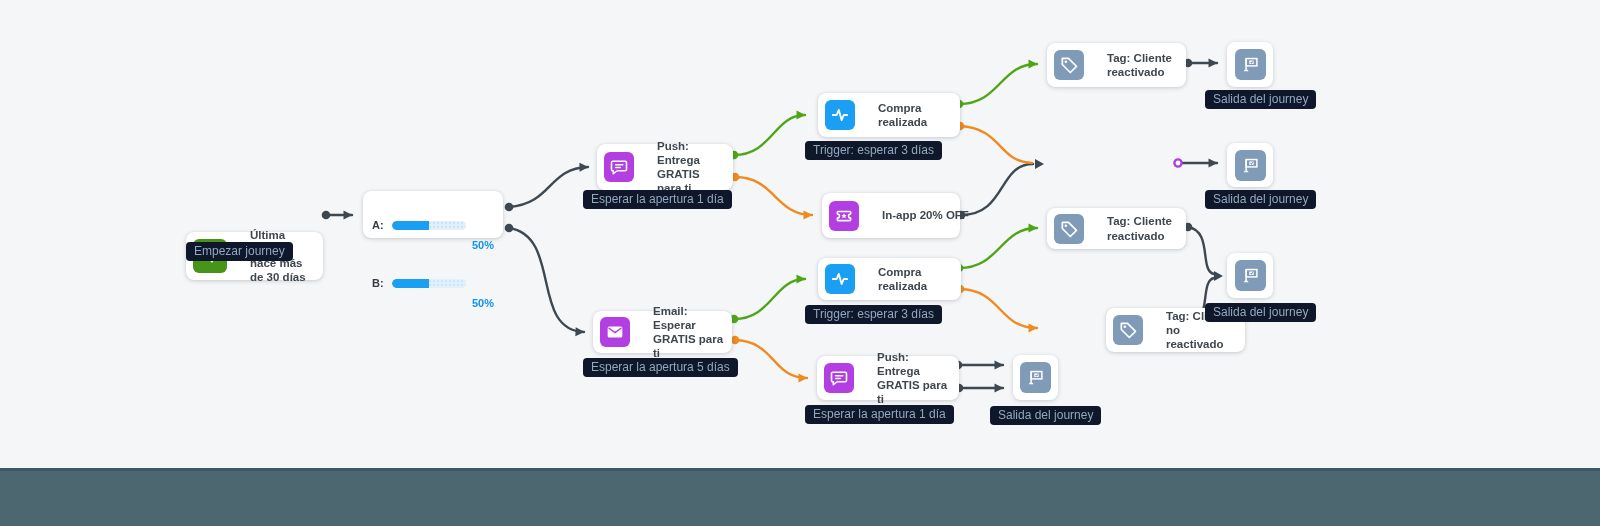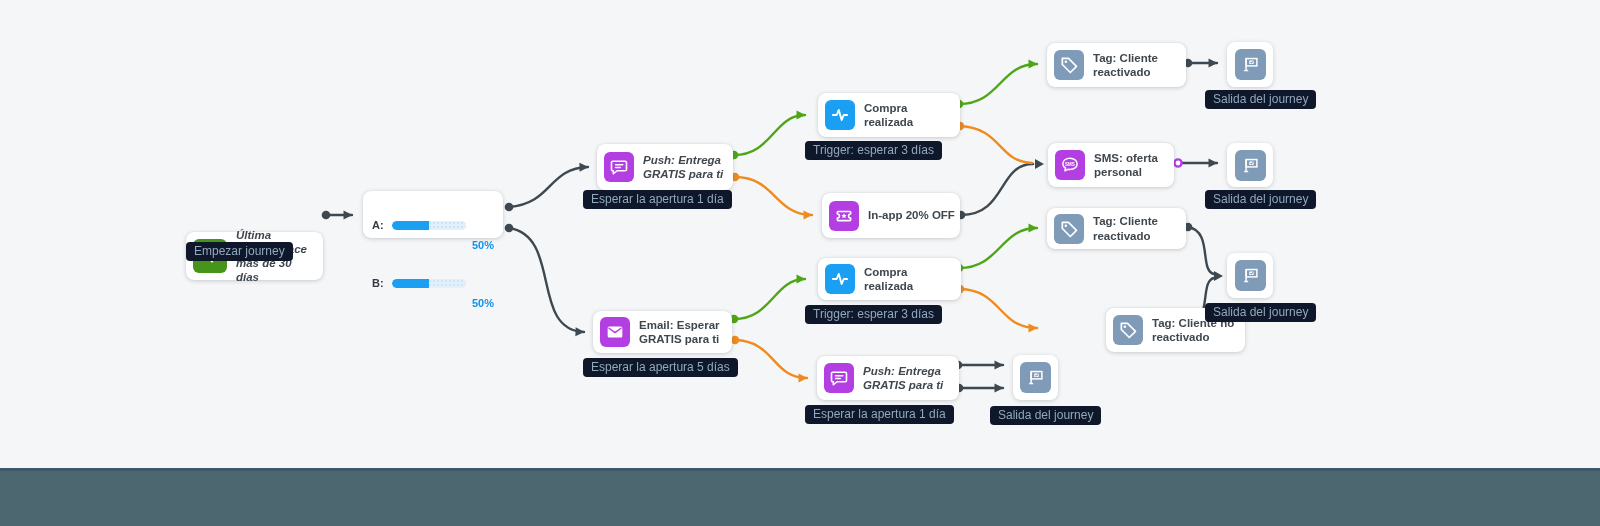--- a/index.html
+++ b/index.html
@@ -2,30 +2,30 @@
 <html><head>
 <meta charset="utf-8">
 <style>
   * { margin:0; padding:0; box-sizing:border-box; }
   html,body { width:1600px; height:526px; }
   body { font-family:"Liberation Sans", sans-serif; background:#f5f6f7; position:relative; overflow:hidden; }
   .canvas { position:absolute; inset:0; }
   .connectors { position:absolute; left:0; top:0; pointer-events:none; }
   .node { position:absolute; background:#fff; border-radius:8px;
           box-shadow:0 1px 4px rgba(45,60,75,.22), 0 0 1px rgba(45,60,75,.15);
-          display:flex; align-items:center; gap:9px; padding:6px 8px 6px 7px; cursor:pointer; }
+          display:flex; align-items:center; gap:23px; padding:6px 8px 6px 7px; cursor:pointer; }
   .ic { flex:0 0 auto; border-radius:6px; display:flex; align-items:center; justify-content:center; }
   .ic-30 { width:30px; height:30px; }
   .ic-34 { width:34px; height:34px; }
   .green  { background:#47941a; }
   .purple { background:#b33fe3; }
   .blue   { background:#1a9ff2; }
   .slate  { background:#7f9bb8; }
   .t { font-size:11.5px; font-weight:700; color:#3f474e; line-height:1.24; }
-  .tw64 { width:64px; } .tw72 { width:72px; } .tw80 { width:80px; } .tw88 { width:88px;font-style:italic; } .tw92 { width:92px; }
+  .tw64 { width:64px; } .tw72 { width:72px; } .tw80 { width:80px; } .tw88 { width:88px; } .tw92 { width:92px; }
   .nowrap { white-space:nowrap; }
   .badge { position:absolute; font-size:12px; color:#92a8be; background:#0f172a;
            padding:2px 8px 3px; border-radius:4px; white-space:nowrap; }
   .exit-node { position:absolute; background:#fff; border-radius:8px;
                box-shadow:0 1px 4px rgba(45,60,75,.22); display:flex;
                align-items:center; justify-content:center; cursor:pointer; }
   .exit-ic { width:31px; height:31px; border-radius:6px; background:#7f9bb8;
              display:flex; align-items:center; justify-content:center; }
   
   .ab { flex-direction:column; align-items:stretch; gap:6px; padding:8px 9px; }
@@ -156,29 +156,20 @@
   <div class="node" style="left:822px; top:193px; width:138px; height:45px;">
     <span class="ic ic-30 purple">
       <svg width="20" height="20" viewBox="0 0 24 24">
           <path d="M5 6.5 h14 a1 1 0 0 1 1 1 v2 a2.5 2.5 0 0 0 0 5 v2 a1 1 0 0 1 -1 1 h-14 a1 1 0 0 1 -1 -1 v-2 a2.5 2.5 0 0 0 0 -5 v-2 a1 1 0 0 1 1 -1 Z" fill="none" stroke="#fff" stroke-width="1.9" stroke-linejoin="round"></path>
           <path d="M12 8.7 l1 2 2.2 .2 -1.6 1.5 .5 2.2 -2.1 -1.2 -2.1 1.2 .5 -2.2 -1.6 -1.5 2.2 -.2 Z" fill="#fff"></path>
         </svg>
     </span>
     <span class="t nowrap">In-app 20% OFF</span>
   </div>
 
-  <div class="node" style="left:1048px; top:143px; width:126px; height:44px;">
-    <span class="ic ic-30 purple">
-      <svg width="20" height="20" viewBox="0 0 24 24">
-          <path d="M12 3.8 c-4.8 0 -8.6 2.9 -8.6 6.6 0 2.1 1.2 4 3.2 5.2 l-0.7 3.4 3.6 -1.8 c0.8 0.2 1.6 0.2 2.5 0.2 4.8 0 8.6 -2.9 8.6 -6.7 0 -3.7 -3.8 -6.9 -8.6 -6.9 Z" fill="none" stroke="#fff" stroke-width="1.8" stroke-linejoin="round"></path>
-          <text x="12" y="12.7" text-anchor="middle" font-size="5.4" font-weight="bold" fill="#fff" font-family="Liberation Sans, sans-serif">SMS</text>
-        </svg>
-    </span>
-    <span class="t tw72">SMS: oferta personal</span>
-  </div>
 
   <div class="node" style="left:1047px; top:43px; width:139px; height:44px;">
     <span class="ic ic-30 slate">
       <svg width="20" height="20" viewBox="0 0 24 24">
           <path d="M4 4 h7.4 L21 13.6 13.6 21 4 11.4 Z" fill="none" stroke="#fff" stroke-width="2" stroke-linejoin="round"></path>
           <circle cx="8.2" cy="8.2" r="1.5" fill="#fff"></circle>
         </svg>
     </span>
     <span class="t tw80">Tag: Cliente reactivado</span>
   </div>

